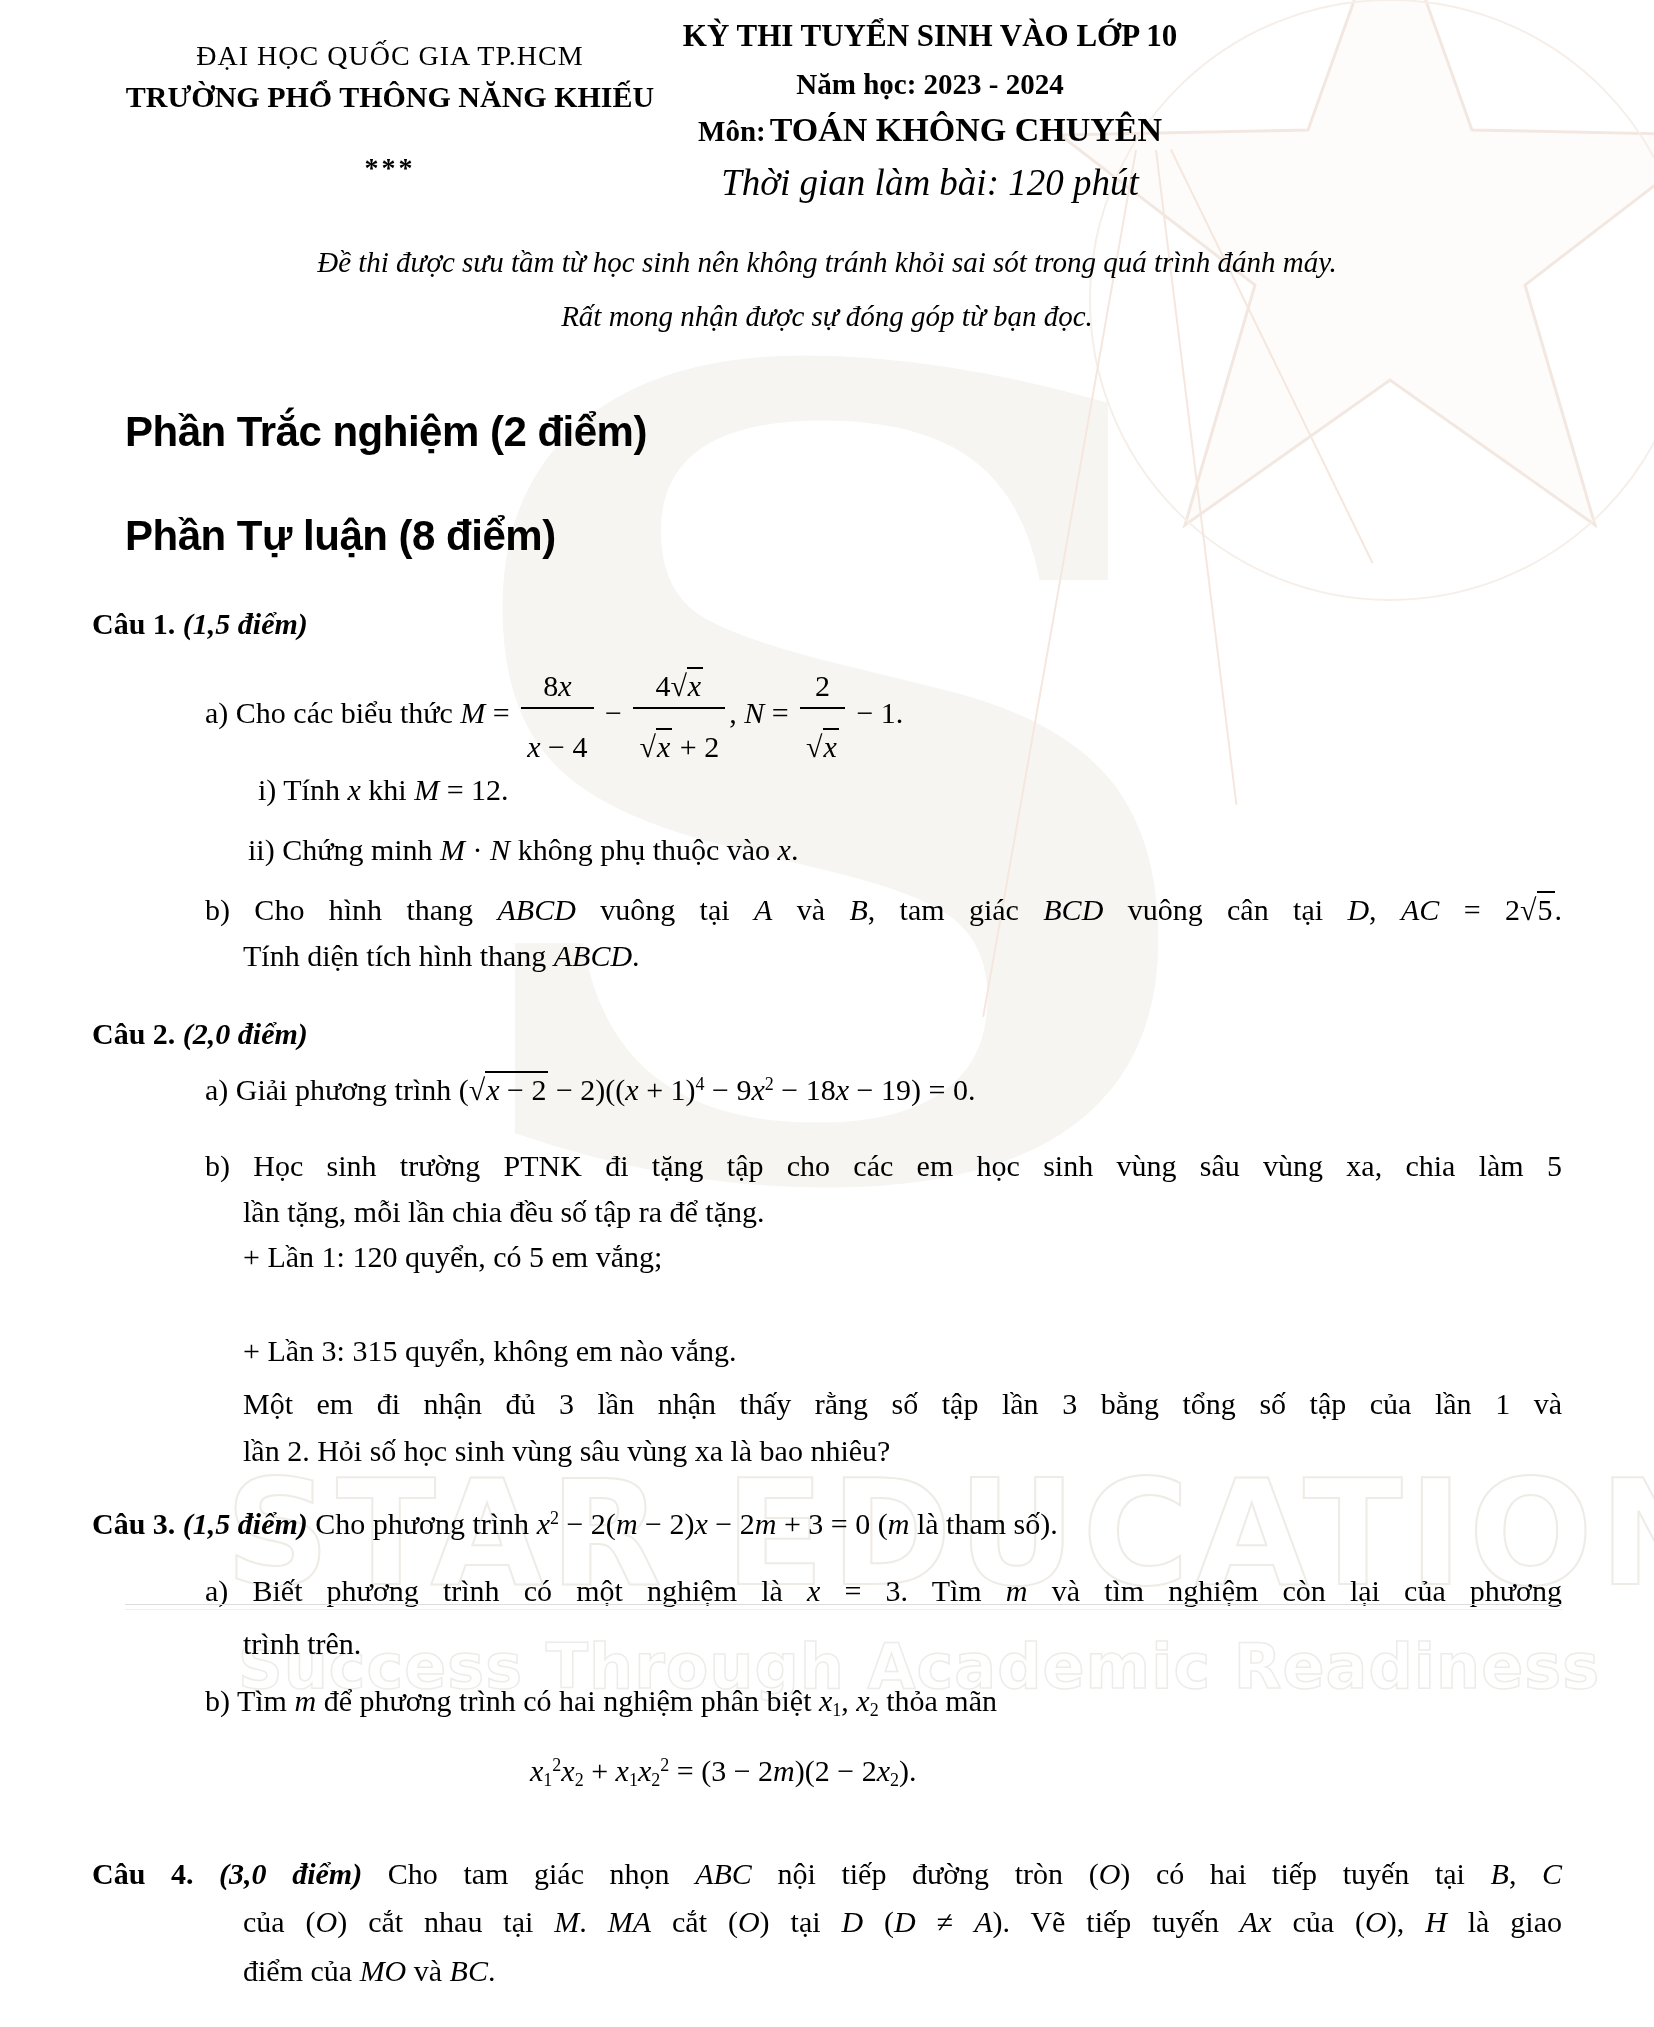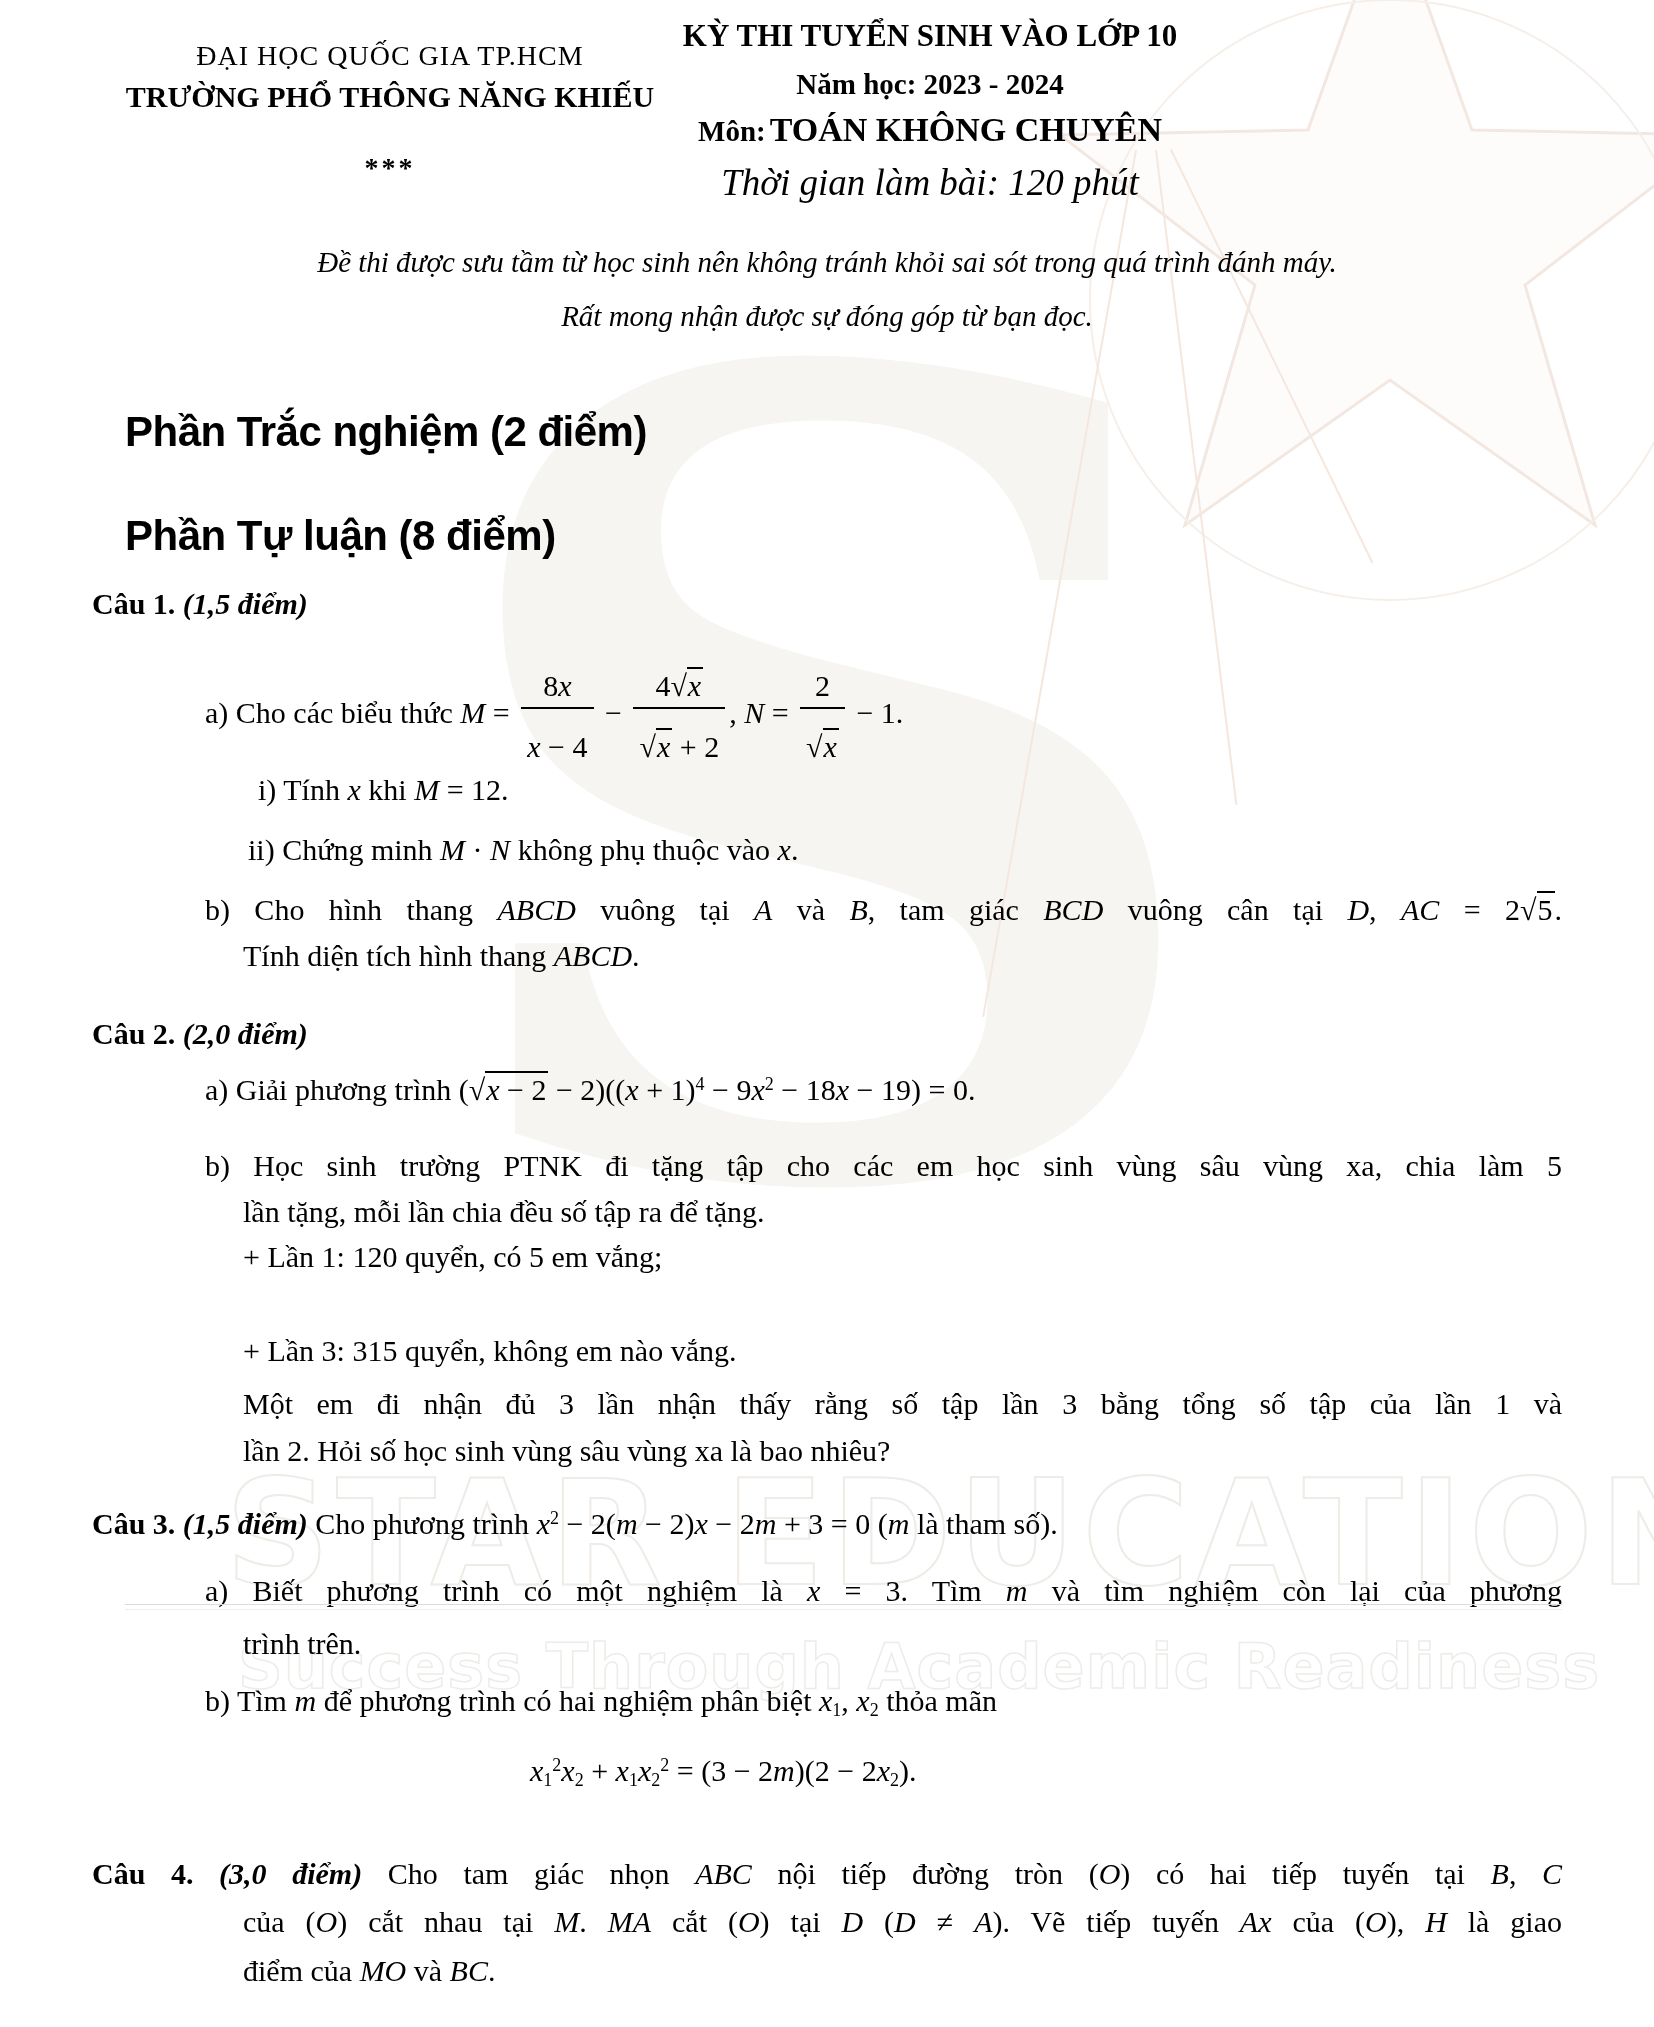--- a/index.html
+++ b/index.html
@@ -76,21 +76,21 @@
     </div>
     <div class="r4">Thời gian làm bài: 120 phút</div>
   </div>
 
   <div class="notice" style="top:300px;">Rất mong nhận được sự đóng góp từ bạn đọc.</div>
   <div class="notice" style="top:246px;">Đề thi được sưu tầm từ học sinh nên không tránh khỏi sai sót trong quá trình đánh máy.</div>
 
   <div class="section-h" style="left:125px;top:408px;">Phần Trắc nghiệm (2 điểm)</div>
   <div class="section-h" style="left:125px;top:512px;">Phần Tự luận (8 điểm)</div>
 
-  <div class="line" style="left:92px;top:584px;text-align:right;"><span class="mb">Câu 1. </span><span class="mbi">(1,5 điểm)</span></div>
+  <div class="line" style="left:92px;top:604px;text-align:right;"><span class="mb">Câu 1. </span><span class="mbi">(1,5 điểm)</span></div>
   <div class="line" style="left:205px;top:666px;"><span>a) Cho các biểu thức </span><span class="mi">M</span><span> = </span><span class="frac"><span class="num"><span>8</span><span class="mi">x</span></span><span class="den"><span class="mi">x</span><span> − 4</span></span></span><span> − </span><span class="frac"><span class="num"><span>4</span><span class="sqrt"><span class="radsign">√</span><span class="rad"><span class="mi">x</span></span></span></span><span class="den"><span class="sqrt"><span class="radsign">√</span><span class="rad"><span class="mi">x</span></span></span><span> + 2</span></span></span><span>, </span><span class="mi">N</span><span> = </span><span class="frac"><span class="num"><span>2</span></span><span class="den"><span class="sqrt"><span class="radsign">√</span><span class="rad"><span class="mi">x</span></span></span></span></span><span> − 1.</span></div>
   <div class="line" style="left:258px;top:770px;"><span>i) Tính </span><span class="mi">x</span><span> khi </span><span class="mi">M</span><span> = 12.</span></div>
   <div class="line" style="left:248px;top:830px;"><span>ii) Chứng minh </span><span class="mi">M</span><span> · </span><span class="mi">N</span><span> không phụ thuộc vào </span><span class="mi">x</span><span>.</span></div>
   <div class="line jl" style="left:205px;top:890px;width:1357px;"><span>b) Cho hình thang </span><span class="mi">ABCD</span><span> vuông tại </span><span class="mi">A</span><span> và </span><span class="mi">B</span><span>, tam giác </span><span class="mi">BCD</span><span> vuông cân tại </span><span class="mi">D</span><span>, </span><span class="mi">AC</span><span> = 2</span><span class="sqrt"><span class="radsign">√</span><span class="rad"><span>5</span></span></span><span>.</span></div>
   <div class="line" style="left:243px;top:936px;"><span>Tính diện tích hình thang </span><span class="mi">ABCD</span><span>.</span></div>
 
   <div class="line" style="left:92px;top:1014px;"><span class="mb">Câu 2. </span><span class="mbi">(2,0 điểm)</span></div>
   <div class="line" style="left:205px;top:1070px;"><span>a) Giải phương trình (</span><span class="sqrt"><span class="radsign">√</span><span class="rad"><span class="mi">x</span><span> − 2</span></span></span><span> − 2)((</span><span class="mi">x</span><span> + 1)</span><span class="msup">4</span><span> − 9</span><span class="mi">x</span><span class="msup">2</span><span> − 18</span><span class="mi">x</span><span> − 19) = 0.</span></div>
   <div class="line jl" style="left:205px;top:1146px;width:1357px;">b) Học sinh trường PTNK đi tặng tập cho các em học sinh vùng sâu vùng xa, chia làm 5</div>
   <div class="line" style="left:243px;top:1192px;">lần tặng, mỗi lần chia đều số tập ra để tặng.</div>

